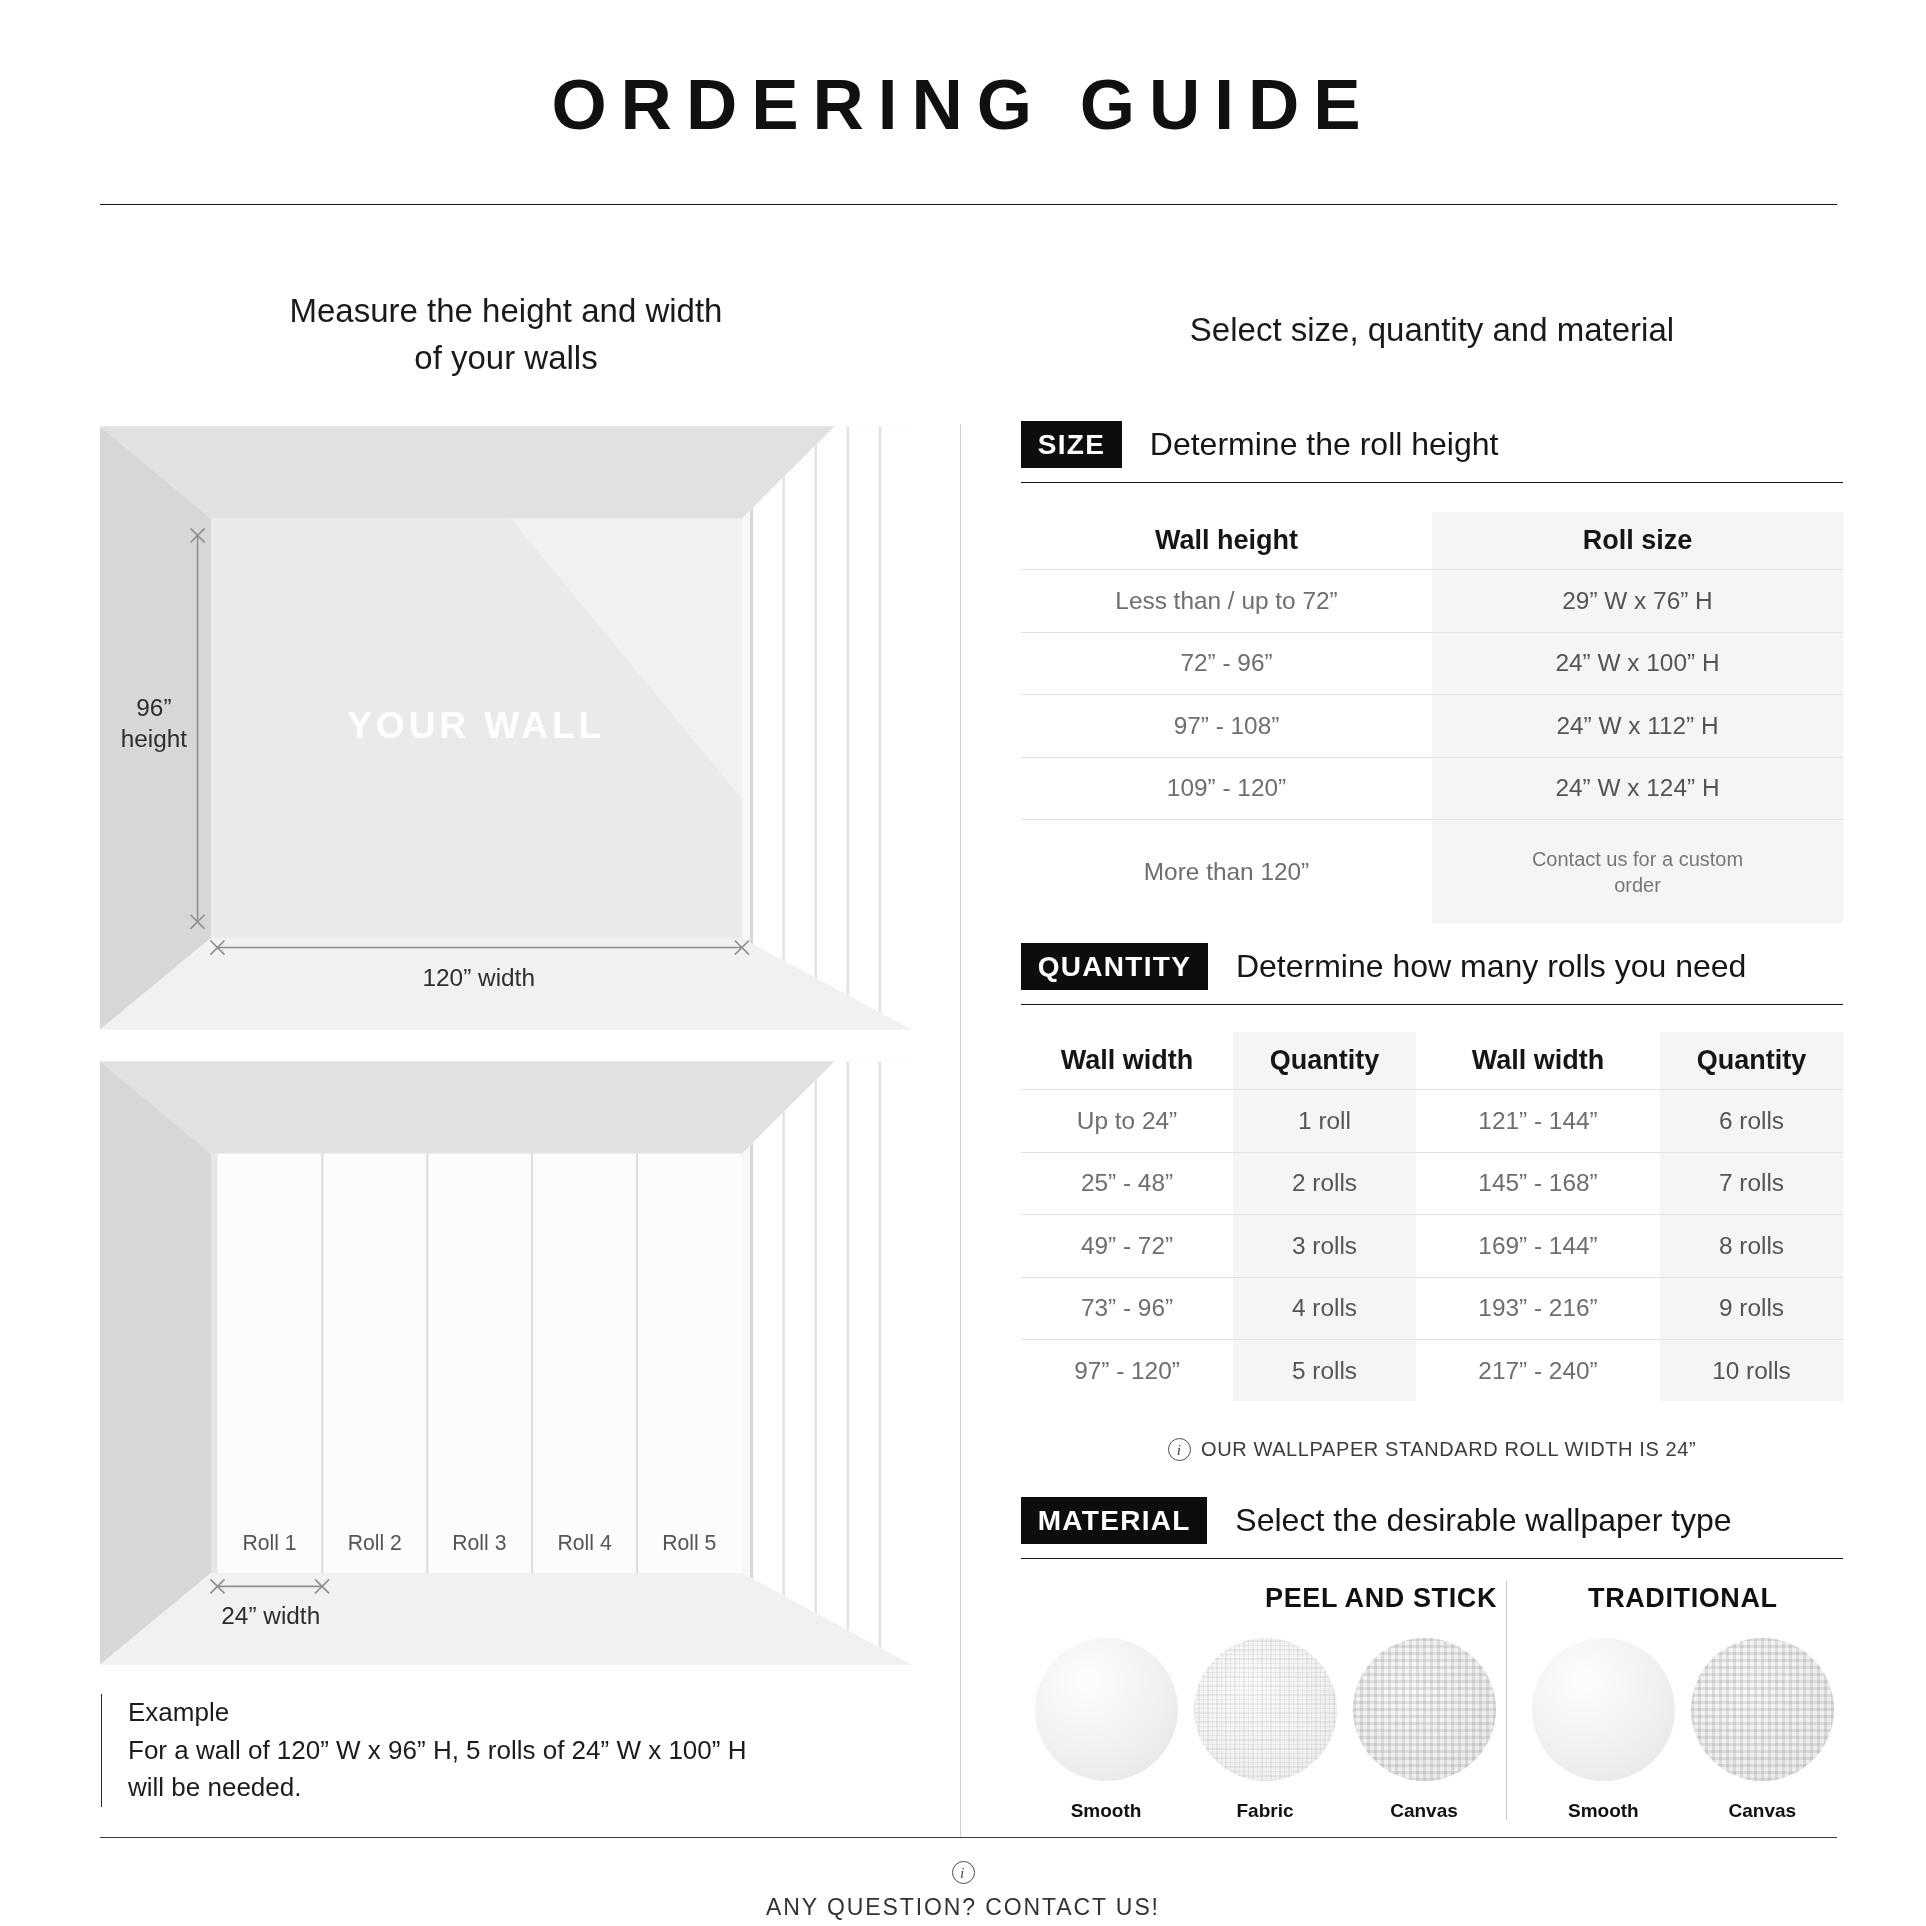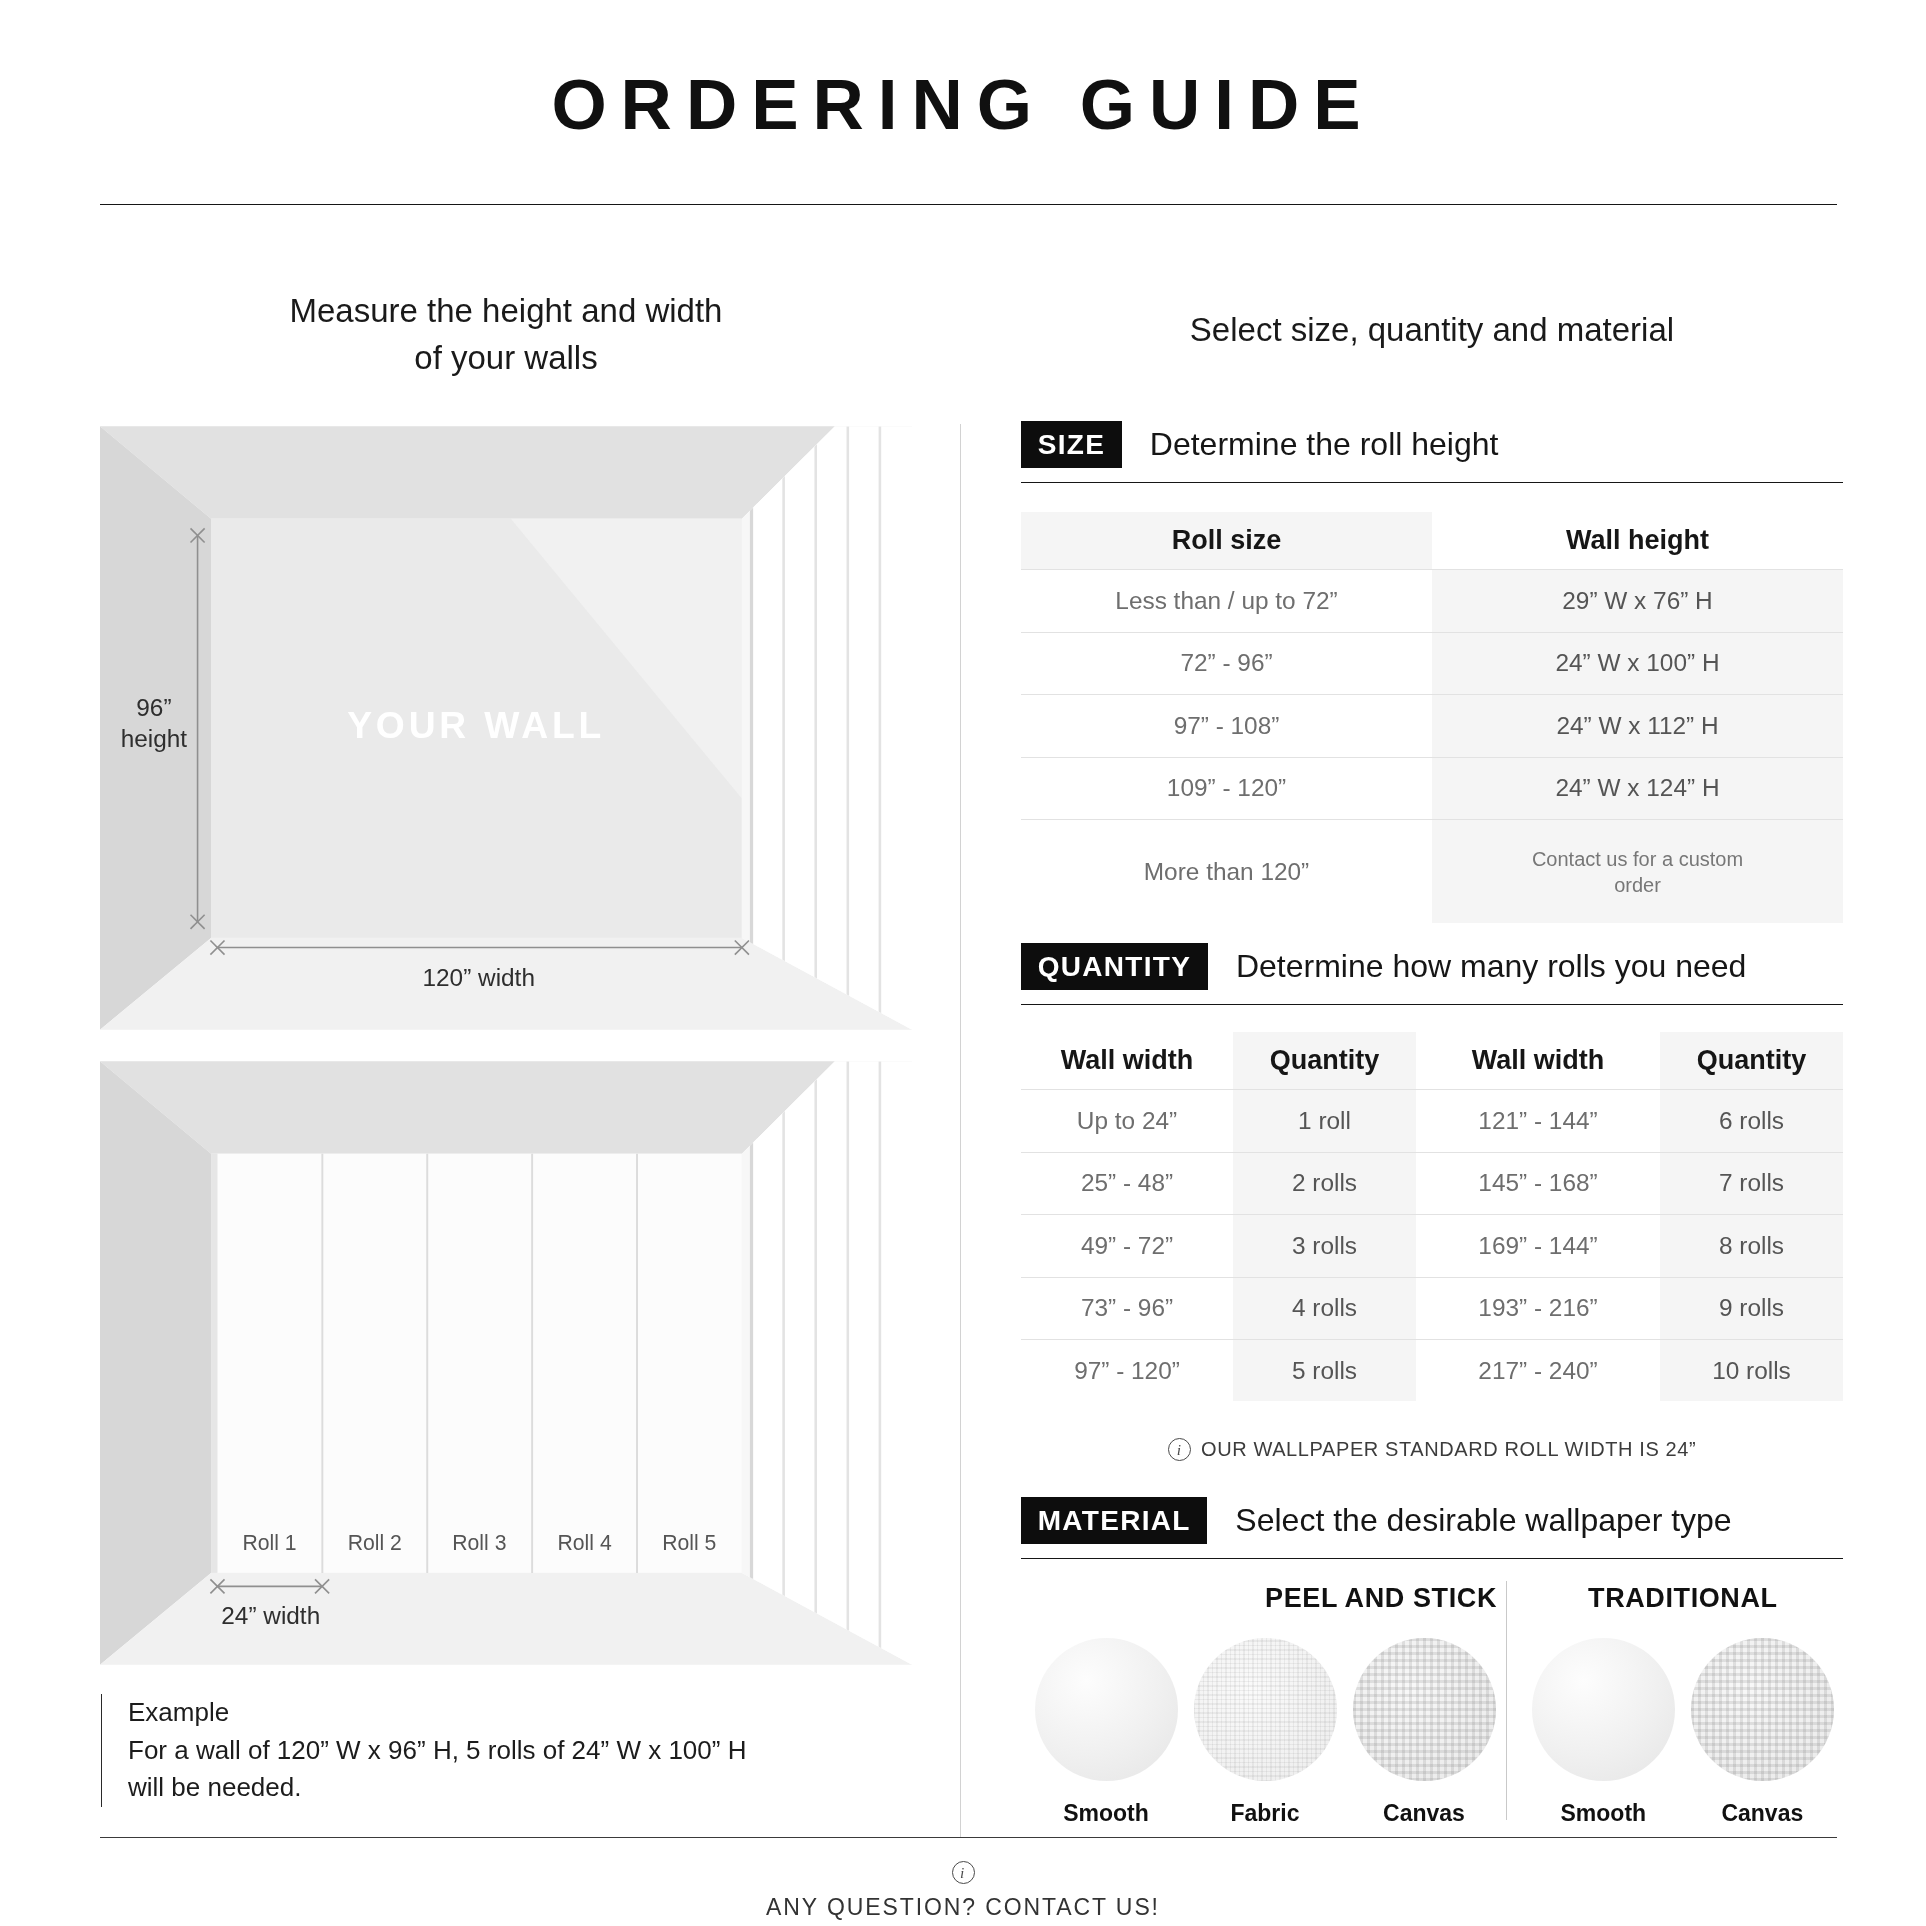--- a/index.html
+++ b/index.html
@@ -48,21 +48,21 @@
   .info-icon::before{content:"i";font-family:"Liberation Serif",serif;font-style:italic;}
 
   .material-groups{display:flex;margin-top:13px;}
   .mgroup{display:flex;flex-direction:column;}
   .mgroup.ps{width:476px;align-items:flex-end;}
   .mgroup.trad{flex:1;}
   .mgroup-name{text-align:center;font-size:27px;font-weight:700;letter-spacing:0.6px;margin-top:10.3px;color:#111;}
   .swatch-row{display:flex;justify-content:center;gap:13px;margin-top:24.4px;}
   .swatch{display:flex;flex-direction:column;align-items:center;width:146px;}
   .swatch-circle{width:143px;height:143px;border-radius:50%;}
-  .swatch-label{margin-top:19px;font-size:23px;font-weight:700;color:#111111;}
+  .swatch-label{margin-top:19px;font-size:19px;font-weight:700;color:#111111;}
   .group-divider{width:1.3px;background:#c9c9c9;margin:9px 15.4px 0 9px;height:239px;}
 
   .smooth{background:radial-gradient(circle at 36% 30%, #fdfdfd 0%, #f0f0f0 55%, #e4e4e4 100%);}
   .fabric{background-color:#f3f3f3;
           background-image:repeating-linear-gradient(0deg, rgba(120,120,120,0.10) 0 1.3px, transparent 1.3px 4.5px),
                            repeating-linear-gradient(90deg, rgba(120,120,120,0.10) 0 1.3px, transparent 1.3px 4.5px),
                            radial-gradient(circle at 40% 35%, #fafafa 0%, #ececec 100%);}
   .canvasx{background-color:#eeeeee;
            background-image:repeating-linear-gradient(0deg, rgba(110,110,110,0.16) 0 2.6px, transparent 2.6px 7px),
                             repeating-linear-gradient(90deg, rgba(110,110,110,0.16) 0 2.6px, transparent 2.6px 7px),
@@ -178,22 +178,22 @@
     <div>For a wall of 120” W x 96” H, 5 rolls of 24” W x 100” H</div>
     <div>will be needed.</div>
   </div>
 
   <div class="rsection" id="size">
     <div class="section-head">
       <span class="badge">SIZE</span>
       <span class="section-subtitle">Determine the roll height</span>
     </div>
     <div class="grid-table size-table">
+      <div class="cell th">Wall height</div>
       <div class="cell th gray">Roll size</div>
-      <div class="cell th">Wall height</div>
 
       <div class="cell td">Less than / up to 72”</div>
       <div class="cell td valcol gray">29” W x 76” H</div>
 
       <div class="cell td">72” - 96”</div>
       <div class="cell td valcol gray">24” W x 100” H</div>
 
       <div class="cell td">97” - 108”</div>
       <div class="cell td valcol gray">24” W x 112” H</div>
 

